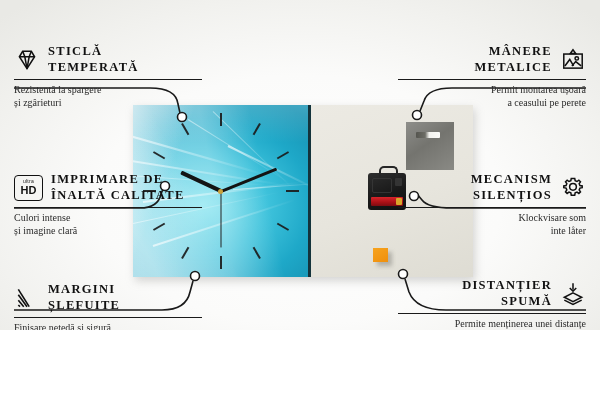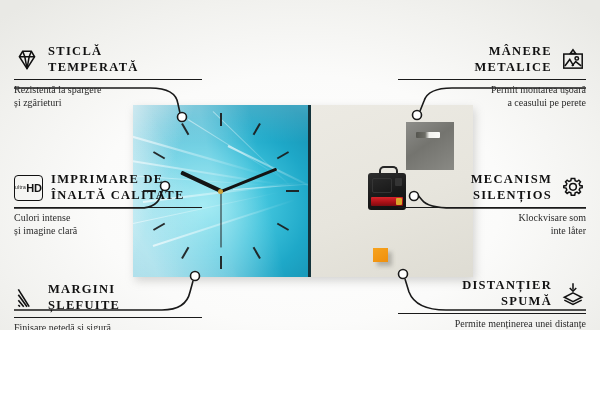--- a/index.html
+++ b/index.html
@@ -263,21 +263,21 @@
   }
   .feat-icon svg { display: block; width: 26px; height: 26px; }
 
   .hd-box {
     width: 27px;
     height: 24px;
     flex: 0 0 27px;
     border: 1.6px solid #111;
     border-radius: 4px;
     display: flex;
-    flex-direction: row;
+    flex-direction: column;
     align-items: center;
     justify-content: center;
     line-height: 1;
     font-family: "Liberation Sans", sans-serif;
   }
   .hd-box .ultra { font-size: 5px; letter-spacing: 0.3px; color: #111; }
   .hd-box .hd    { font-size: 11px; font-weight: bold; color: #111; margin-top: 1px; }
 </style>
 </head>
 <body>

